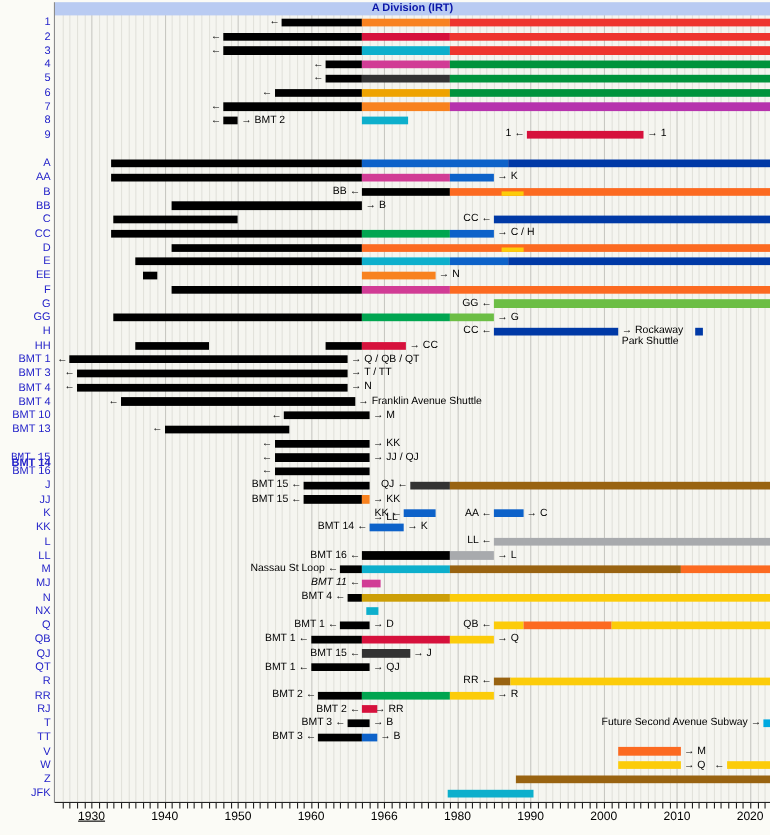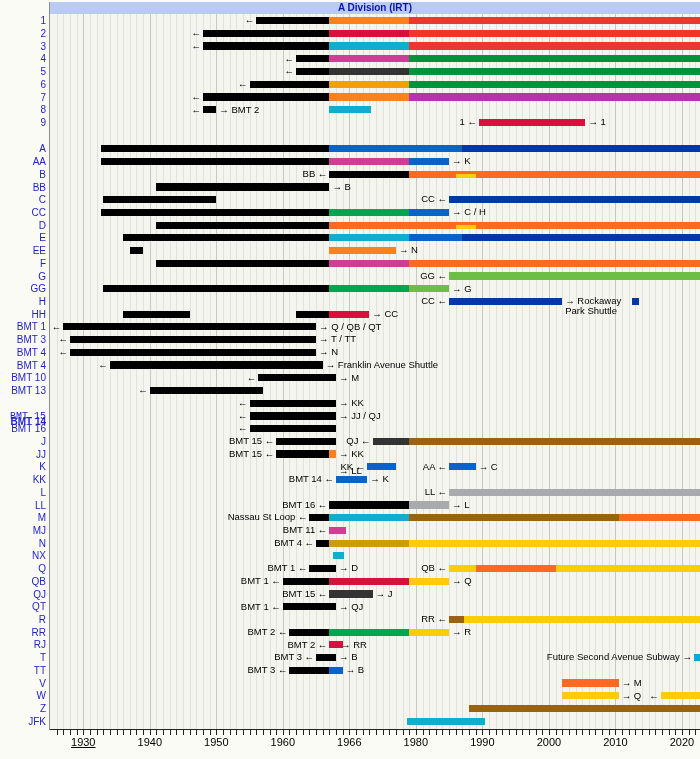--- a/index.html
+++ b/index.html
@@ -301,21 +301,21 @@
       <div class="bar" style="left: 329.384px; width: 79.824px; top: 501.36px; background: rgb(0, 0, 0);"></div>
       <div class="bar" style="left: 409.208px; width: 39.912px; top: 501.36px; background: rgb(168, 170, 173);"></div>
       <div class="anno" style="top: 499.76px; left: 452.12px;">→ L</div>
       <div class="row-label" style="top: 512.28px;">M</div>
       <div class="anno r" style="top: 512.48px; left: 307.428px;">Nassau St Loop ←</div>
       <div class="bar" style="left: 309.428px; width: 19.956px; top: 514.08px; background: rgb(0, 0, 0);"></div>
       <div class="bar" style="left: 329.384px; width: 79.824px; top: 514.08px; background: rgb(13, 175, 204);"></div>
       <div class="bar" style="left: 409.208px; width: 210.203px; top: 514.08px; background: rgb(153, 99, 17);"></div>
       <div class="bar" style="left: 619.411px; width: 80.5888px; top: 514.08px; background: rgb(252, 106, 33);"></div>
       <div class="row-label" style="top: 525px;">MJ</div>
-      <div class="anno r" style="top: 525.2px; left: 327.384px;">BMT 11 ←</div>
+      <div class="anno r" style="top: 525.2px; left: 327.384px; font-style: italic;">BMT 11 ←</div>
       <div class="bar" style="left: 329.384px; width: 16.63px; top: 526.8px; background: rgb(209, 60, 149);"></div>
       <div class="row-label" style="top: 537.72px;">N</div>
       <div class="anno r" style="top: 537.92px; left: 314.08px;">BMT 4 ←</div>
       <div class="bar" style="left: 316.08px; width: 13.304px; top: 539.52px; background: rgb(0, 0, 0);"></div>
       <div class="bar" style="left: 329.384px; width: 79.824px; top: 539.52px; background: rgb(204, 158, 6);"></div>
       <div class="bar" style="left: 409.208px; width: 290.792px; top: 539.52px; background: rgb(252, 204, 10);"></div>
       <div class="row-label" style="top: 550.44px;">NX</div>
       <div class="bar" style="left: 332.71px; width: 11.3084px; top: 552.24px; background: rgb(13, 175, 204);"></div>
       <div class="row-label" style="top: 563.16px;">Q</div>
       <div class="anno r" style="top: 563.36px; left: 307.428px;">BMT 1 ←</div>

